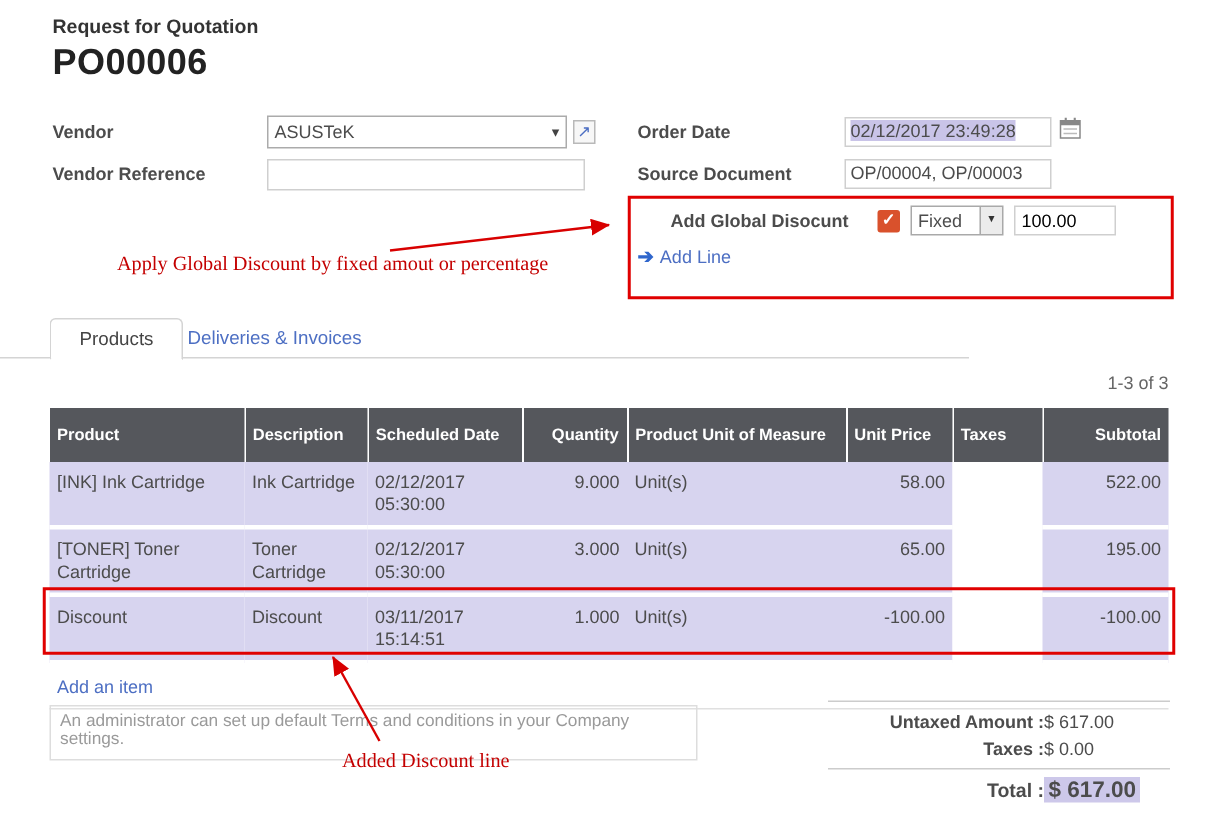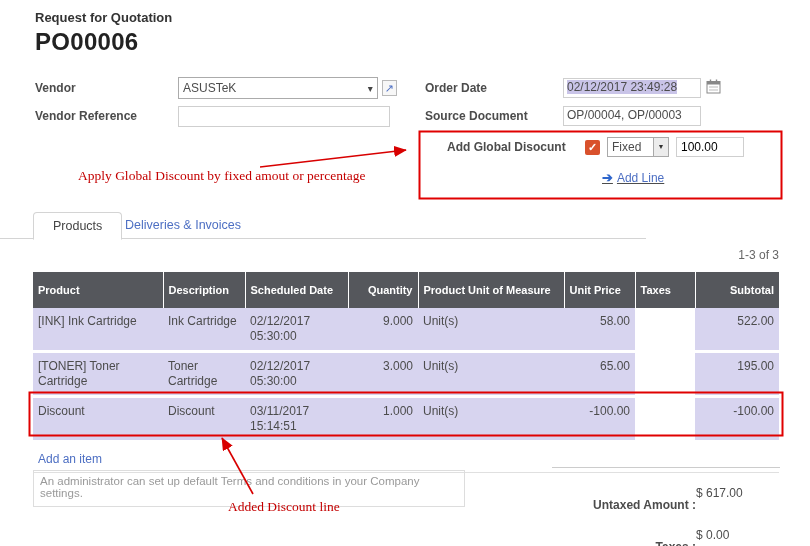--- a/index.html
+++ b/index.html
@@ -41,21 +41,21 @@
   .checkbox { width: 15px; height: 15px; background: #d9512c; border-radius: 2px; color: #fff;
     font-size: 11px; font-weight: bold; text-align: center; line-height: 15px; display: inline-block; flex: none; }
   .mini-select { margin-left: 7px; width: 62px; height: 20px; border: 1px solid #a9a9a9; background: #fff;
     display: flex; align-items: center; font-size: 12px; flex: none; }
   .mini-select .val { flex: 1; padding-left: 4px; }
   .mini-select .btn { width: 15px; height: 18px; border-left: 1px solid #a9a9a9; background: #ececec;
     font-size: 7px; color: #333; text-align: center; line-height: 18px; }
   .amount-input { margin-left: 7px; width: 68px; height: 20px; border: 1px solid #cfcfcf; font-size: 12px;
     padding: 0 4px; font-family: "Liberation Sans", sans-serif; }
 
-  .addline-row { margin-left: 177px; height: 22px; display: flex; align-items: flex-end; text-decoration: underline; }
+  .addline-row { height: 22px; display: flex; align-items: flex-start; }
   .link { color: #4d6fc3; font-size: 12px; text-decoration: none; cursor: pointer; }
   .addline-arrow { color: #2f66cc; font-size: 13px; margin-right: 4px; font-weight: bold; }
 
   
   .tabs { position: absolute; left: 0; top: 210px; width: 646px; height: 29px; border-bottom: 1px solid #d4d4d4; }
   .tab-active { position: absolute; left: 33px; top: 2px; height: 28px; background: #fff;
     border: 1px solid #d4d4d4; border-bottom: 1px solid #fff; border-radius: 4px 4px 0 0;
     padding: 0 19px; line-height: 26px; font-size: 12.5px; color: #444; z-index: 2; }
   .tab-link { position: absolute; left: 125px; top: 2px; line-height: 26px; font-size: 12.5px; color: #4d6fc3; cursor: pointer; }
 
@@ -73,21 +73,21 @@
   .num { text-align: right; }
   .add-item { padding: 6px 5px 5px 5px; border-bottom: 1px solid #e0e0e0; }
   .add-item a { font-size: 12px; }
 
   
   .notes-box { position: absolute; left: 33px; top: 470px; width: 432px; height: 37px;
     border: 1px solid #ddd; padding: 4px 6px; font-size: 11.5px; color: #9a9a9a; overflow: hidden; }
 
   .totals { position: absolute; left: 552px; top: 467px; width: 228px; border-top: 1px solid #ccc; padding-top: 4px; }
   .trow { display: flex; justify-content: flex-end; align-items: center; padding: 2px 0; }
-  .tlabel { font-size: 12px; font-weight: bold; color: #4c4c4c; text-align: right; margin-top: 24px; }
+  .tlabel { font-size: 12px; font-weight: bold; color: #4c4c4c; text-align: right; }
   .tvalue { width: 84px; font-size: 12px; color: #4c4c4c; }
   .total-sep { border-top: 1px solid #ccc; margin-top: 4px; padding-top: 5px; }
   .tlabel-big { font-size: 13px; }
   .tvalue-big { font-size: 15px; font-weight: bold; }
   .hl { background: #cdc8ea; padding: 0 3px; }
 
   
   .overlay { position: absolute; left: 0; top: 0; z-index: 50; pointer-events: none; }
   .anno-rect { fill: none; stroke: #e00000; stroke-width: 2; }
   .anno-line { stroke: #d80000; stroke-width: 1.6; }

